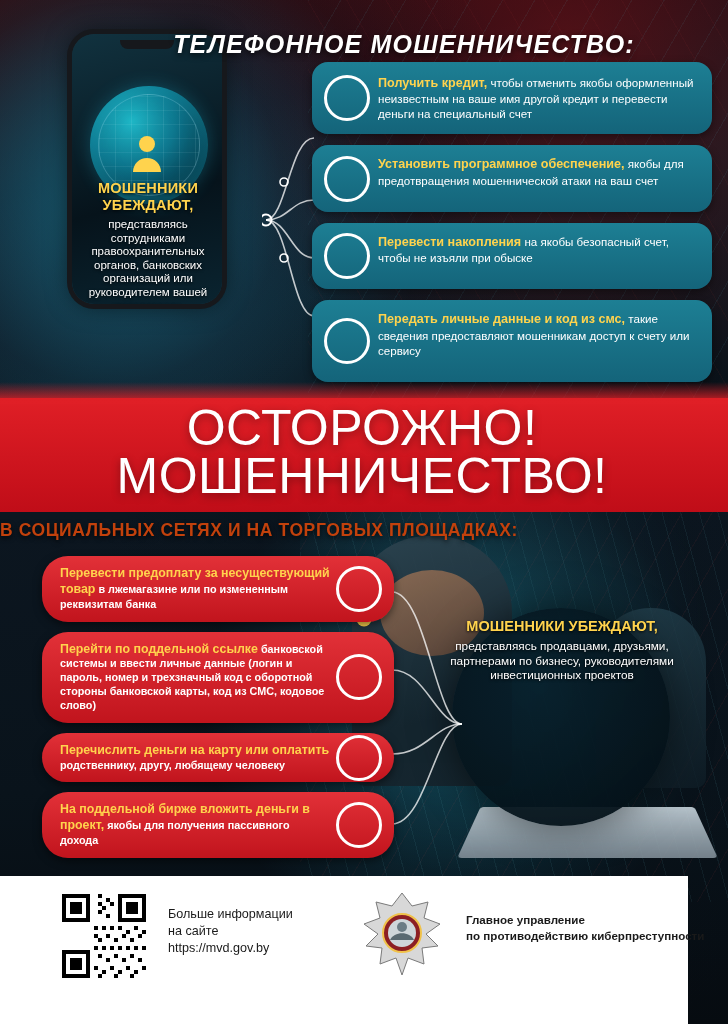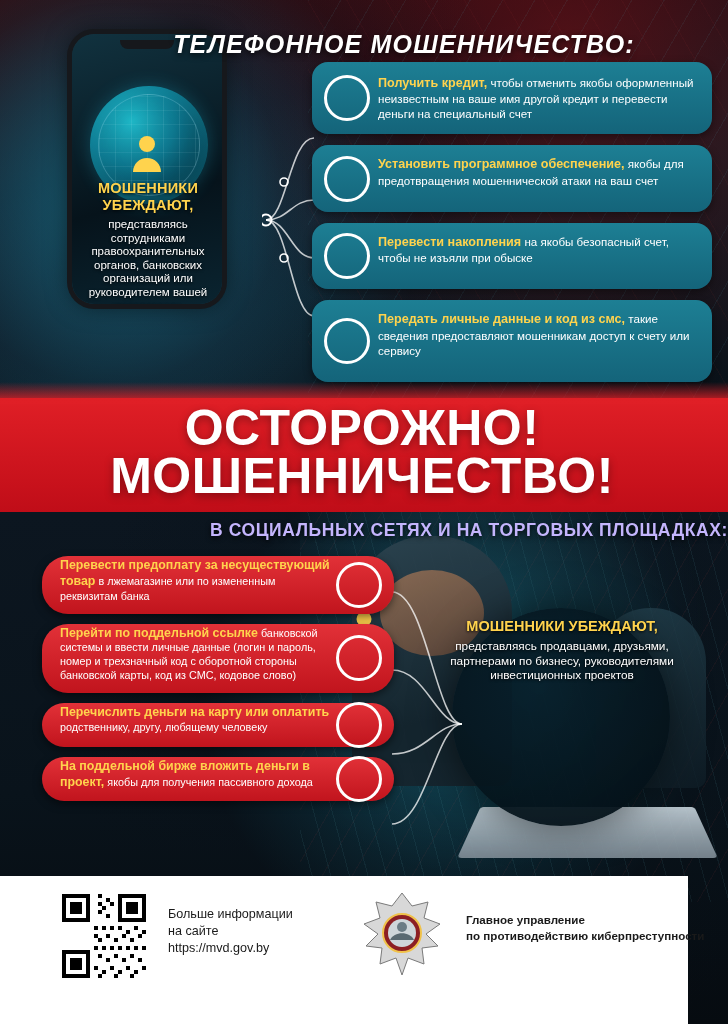--- a/index.html
+++ b/index.html
@@ -118,21 +118,21 @@
   .red-band{
     position:absolute;left:0;top:398px;width:728px;height:114px;
     background:linear-gradient(180deg,#e01f26 0%,#c00d18 100%);
   }
   .red-band:before{
     content:"";position:absolute;left:0;top:-16px;width:728px;height:22px;
     background:linear-gradient(180deg,rgba(224,31,38,0) 0%,#e01f26 100%);
   }
   .big-title{
     position:absolute;left:0;top:404px;width:724px;text-align:center;color:#fff;
-    font-weight:bold;font-size:50px;line-height:.96;letter-spacing:.5px;
+    font-weight:normal;font-size:50px;line-height:.96;letter-spacing:.5px;
     text-shadow:0 3px 8px rgba(0,0,0,.35);
   }
   .big-title span{display:block;}
 
   
   .bottom-section{
     position:absolute;left:0;top:512px;width:728px;height:512px;
     background:
       radial-gradient(circle at 62% 38%, rgba(20,90,110,.65) 0%, rgba(8,16,24,.3) 45%, rgba(4,8,12,0) 70%),
       linear-gradient(180deg,#0c1620 0%,#09131b 55%,#060b10 100%);
@@ -161,21 +161,21 @@
     background:linear-gradient(160deg,#24424f,#0f1d26);
     border-radius:54px 54px 10px 10px;opacity:.8;
   }
   .laptop{
     position:absolute;left:470px;top:286px;width:235px;height:64px;
     background:linear-gradient(180deg,#c9d6de,#7f8d97);
     transform:perspective(200px) rotateX(38deg);
     border-radius:4px;opacity:.9;
   }
   .sub-title{
-    position:absolute;left:0;top:520px;width:728px;text-align:right;color:#c4b5fd;
+    position:absolute;left:0;top:520px;width:728px;text-align:left;color:#c2410c;
     font-weight:bold;font-size:17.5px;letter-spacing:.6px;
     text-shadow:0 2px 5px rgba(0,0,0,.8);
   }
 
   .dark-circle{
     position:absolute;left:452px;top:608px;width:218px;height:218px;border-radius:50%;
     background:radial-gradient(circle at 40% 35%, rgba(8,32,44,.92), rgba(4,14,20,.96));
     box-shadow:0 0 40px rgba(0,0,0,.6);
   }
   .dark-circle-text{
@@ -189,24 +189,24 @@
   .dark-circle-text .sub{
     display:block;font-size:11.8px;margin-top:4px;text-shadow:0 1px 3px rgba(0,0,0,.9);
   }
   .dc-icon{position:absolute;left:50%;top:610px;transform:translateX(-50%);width:32px;height:38px;}
 
   .red-bubbles{position:absolute;left:42px;top:556px;width:352px;}
   .rbubble{
     position:relative;margin-bottom:10px;
     background:linear-gradient(180deg,#e23138 0%,#c1141d 100%);
     border-radius:26px;
-    padding:2px 64px 10px 18px;
+    padding:10px 64px 10px 18px;
     color:#fff;font-size:10.8px;line-height:1.28;
     box-shadow:0 3px 8px rgba(0,0,0,.5);
-    box-sizing:border-box;min-height:44px;
+    box-sizing:border-box;min-height:44px;font-weight:bold;
   }
   .rbubble b{color:#ffd34d;font-size:12.4px;}
   .rbubble .circle{
     position:absolute;right:12px;top:50%;transform:translateY(-50%);
     width:40px;height:40px;border-radius:50%;background:transparent;border:3px solid #fff;
   }
   .rconnector{position:absolute;left:386px;top:574px;width:80px;height:270px;}
 
   
   .footer{

